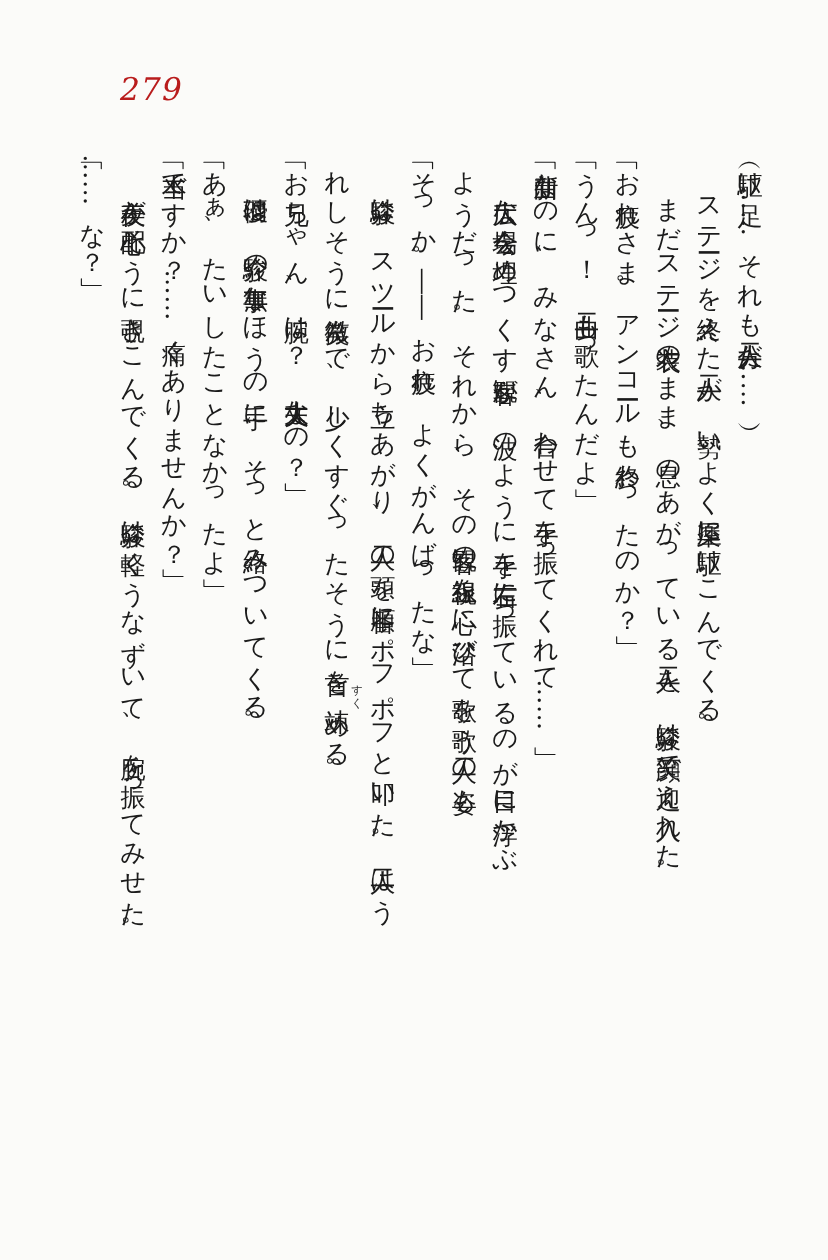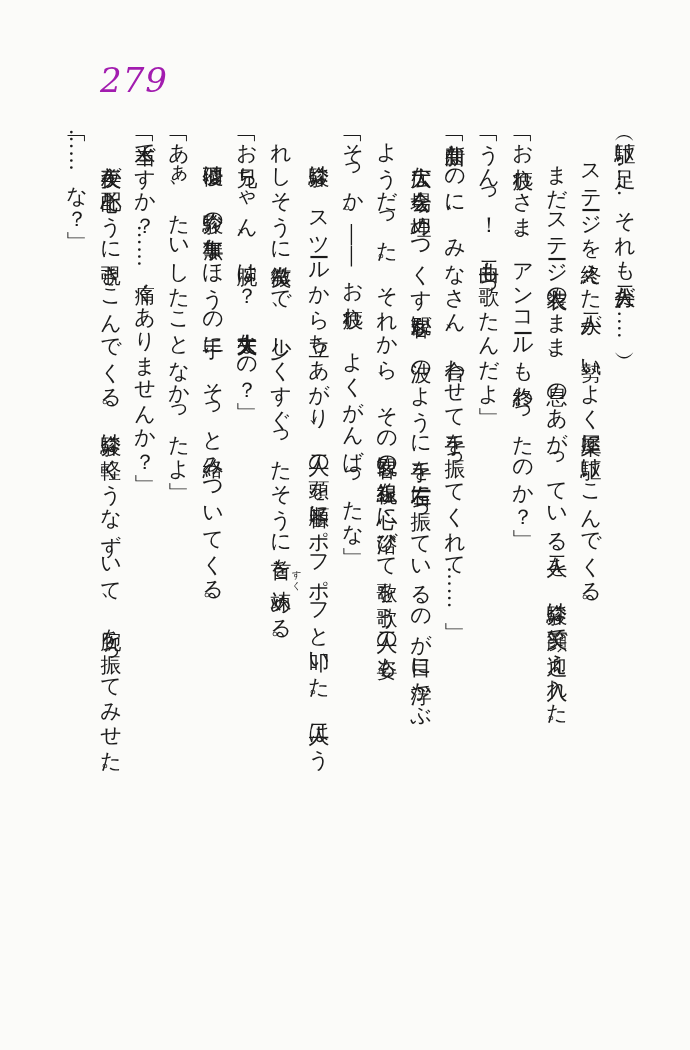--- a/index.html
+++ b/index.html
@@ -15,23 +15,23 @@
     font-family: "DejaVu Serif", "Liberation Serif", serif;
   }
   .page {
     position: absolute;
     inset: 0;
   }
   .page-number {
     position: absolute;
     top: 60px;
     left: 100px;
-    font-size: 34px;
+    font-size: 26px;
     font-style: italic;
-    color: #a21caf;
+    color: #b91c1c;
     letter-spacing: 1px;
     font-family: "DejaVu Serif", "Liberation Serif", serif;
   }
   .text-block {
     position: absolute;
     top: 128px;
     right: 48px;
     height: 852px;
     writing-mode: vertical-rl;
     text-orientation: mixed;

